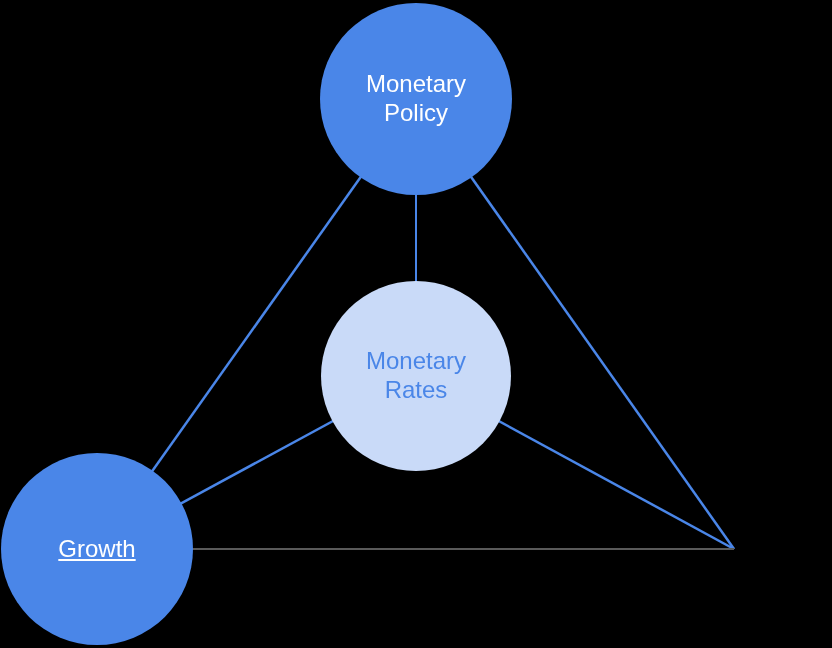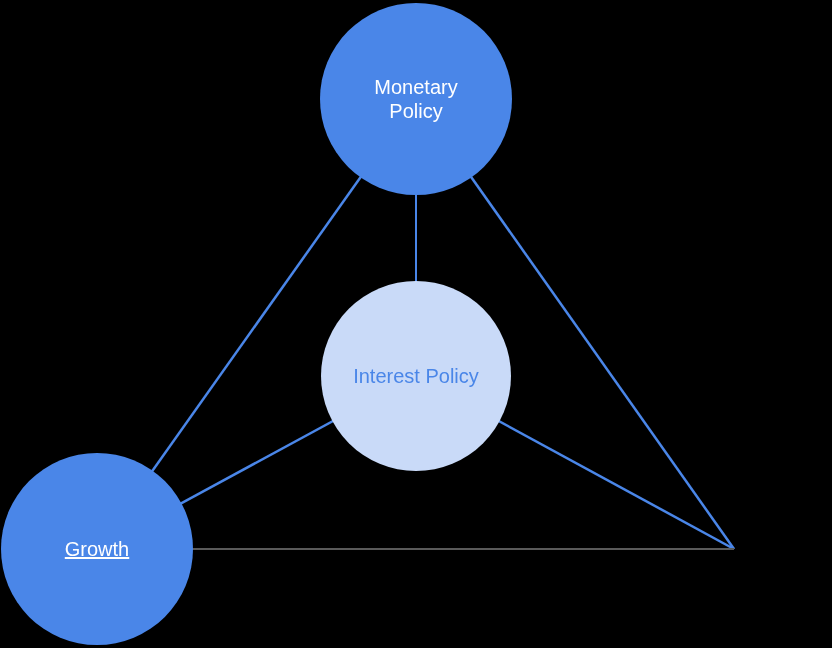--- a/index.html
+++ b/index.html
@@ -23,21 +23,21 @@
     height: 648px;
     z-index: 0;
   }
   .node {
     position: absolute;
     border-radius: 50%;
     display: flex;
     align-items: center;
     justify-content: center;
     text-align: center;
-    font-size: 20px;
+    font-size: 24px;
     line-height: 1.2;
     z-index: 1;
   }
   .node .label {
     max-width: 140px;
   }
   #node-monetary-policy {
     left: 320px; top: 3px;
     width: 192px; height: 192px;
     background: #4a86e8;
@@ -75,21 +75,21 @@
     <line x1="416" y1="376" x2="97" y2="549" stroke-width="2.5" stroke="#4a86e8"></line>
     <line x1="416" y1="376" x2="734" y2="549" stroke-width="2.5" stroke="#4a86e8"></line>
     <line x1="97" y1="549" x2="734" y2="549" stroke-width="2" stroke="#5a5a5a"></line>
   </svg>
 
   <div class="node" id="node-monetary-policy">
     <span class="label">Monetary Policy</span>
   </div>
 
   <div class="node" id="node-interest-rates">
-    <span class="label">Interest Policy</span>
+    <span class="label">Monetary Rates</span>
   </div>
 
   <div class="node" id="node-growth">
     <span class="label">Growth</span>
   </div>
 
 
 </div>
 
 </body></html>

